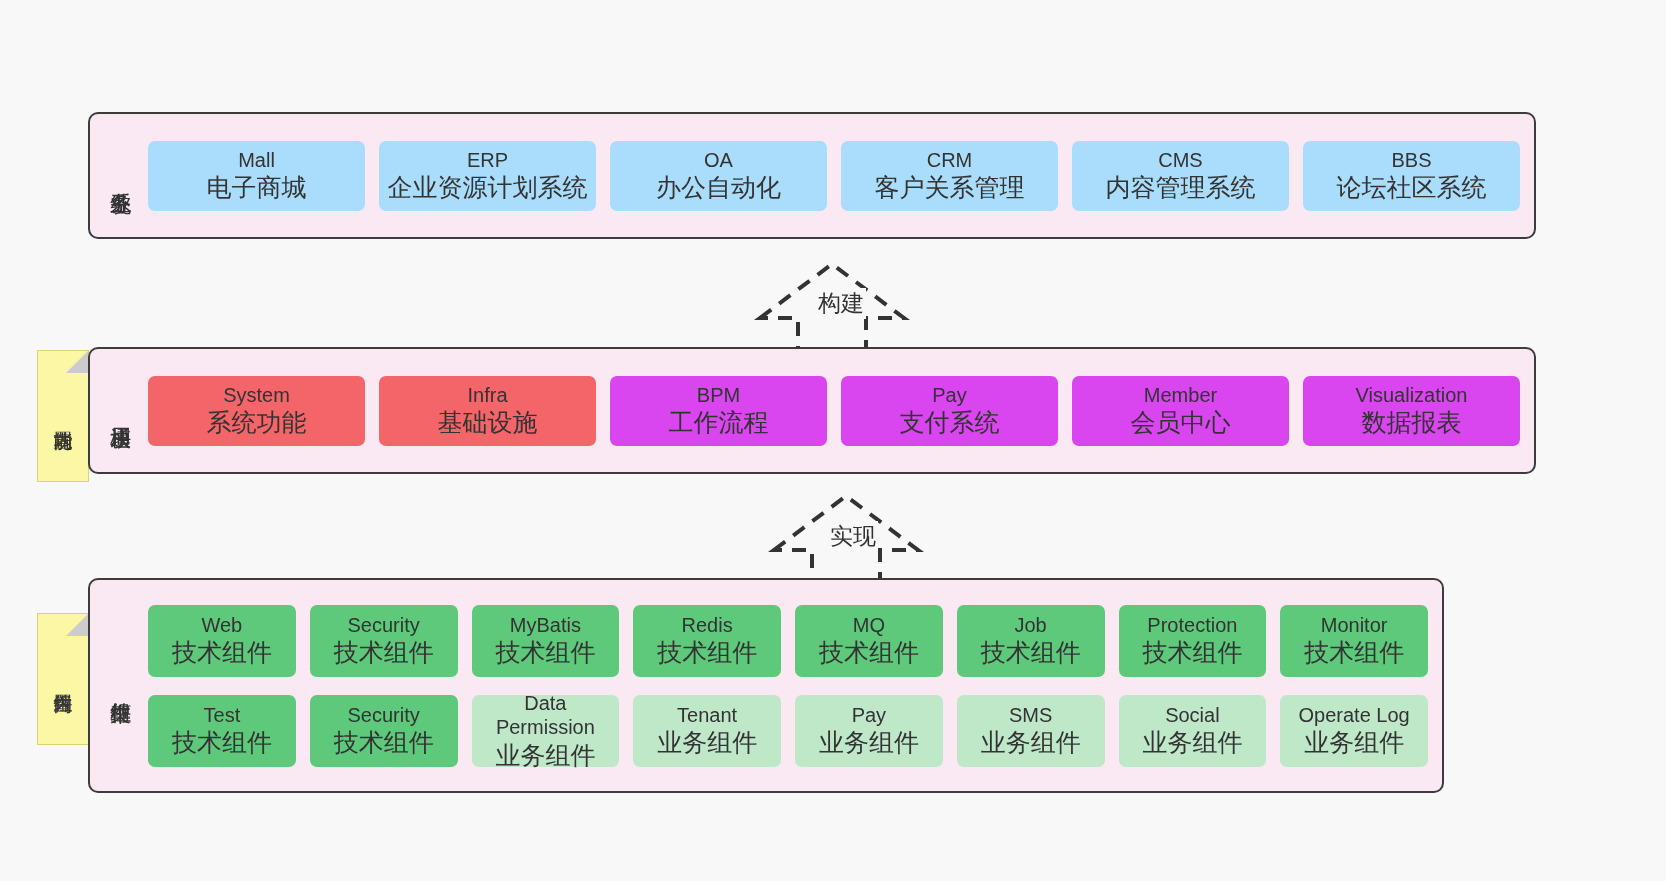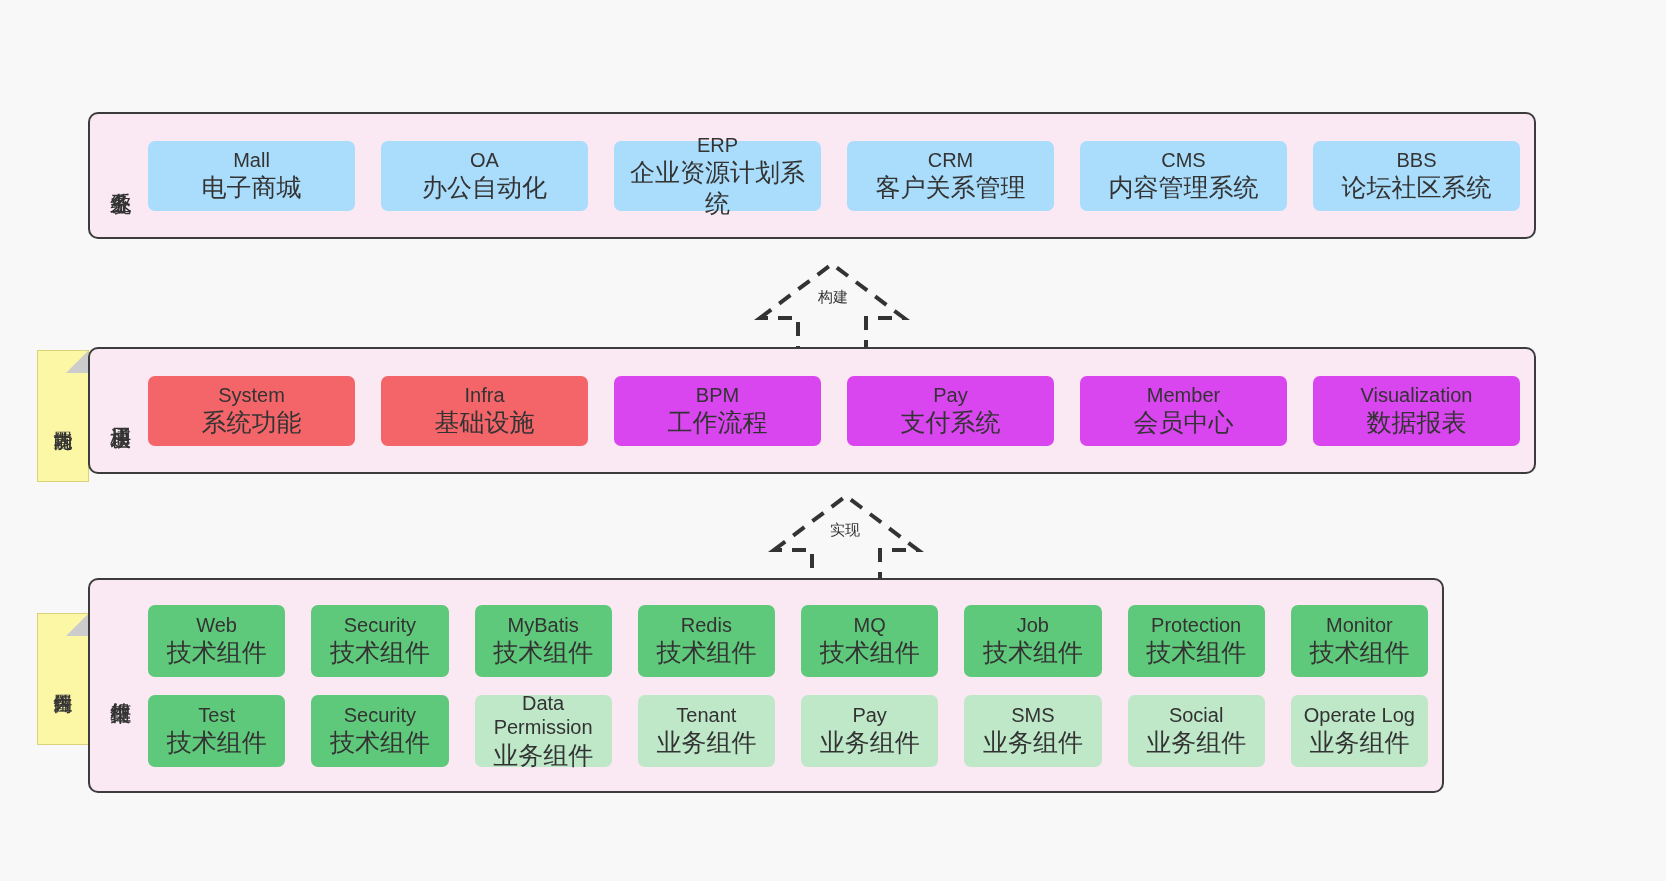--- a/index.html
+++ b/index.html
@@ -54,21 +54,21 @@
     flex: 1 1 auto;
     display: flex;
     flex-direction: column;
     justify-content: center;
     gap: 18px;
     padding-left: 10px;
   }
   .row {
     display: flex;
     flex-direction: row;
-    gap: 26px;
+    gap: 14px;
     align-items: stretch;
   }
   .card {
     flex: 1 1 0;
     border-radius: 7px;
     display: flex;
     flex-direction: column;
     align-items: center;
     justify-content: center;
     text-align: center;
@@ -133,21 +133,21 @@
   #tab-functions  { left: 37px; top: 350px; width: 52px; height: 132px; }
   #tab-components { left: 37px; top: 613px; width: 52px; height: 132px; }
 
   
   .arrow {
     position: absolute;
     z-index: 1;
   }
   .arrow-label {
     position: absolute;
-    font-size: 15px;
+    font-size: 23px;
     color: #333333;
     background: #f8f8f8;
     padding: 0 2px;
     white-space: nowrap;
     user-select: none;
     z-index: 4;
   }
   #arrow-build  { left: 752px; top: 256px; }
   #arrow-impl   { left: 766px; top: 488px; }
   #arrow-build-label { left: 816px; top: 288px; }
@@ -178,26 +178,26 @@
 
   <div class="layer" id="layer-business">
     <div class="layer-title">业务系统</div>
     <div class="layer-body">
       <div class="row">
         <div class="card c-blue">
           <span class="t-en">Mall</span>
           <span class="t-cn">电子商城</span>
         </div>
         <div class="card c-blue">
+          <span class="t-en">ERP</span>
+          <span class="t-cn">企业资源计划系统</span>
+        </div>
+        <div class="card c-blue">
           <span class="t-en">OA</span>
           <span class="t-cn">办公自动化</span>
-        </div>
-        <div class="card c-blue">
-          <span class="t-en">ERP</span>
-          <span class="t-cn">企业资源计划系统</span>
         </div>
         <div class="card c-blue">
           <span class="t-en">CRM</span>
           <span class="t-cn">客户关系管理</span>
         </div>
         <div class="card c-blue">
           <span class="t-en">CMS</span>
           <span class="t-cn">内容管理系统</span>
         </div>
         <div class="card c-blue">

